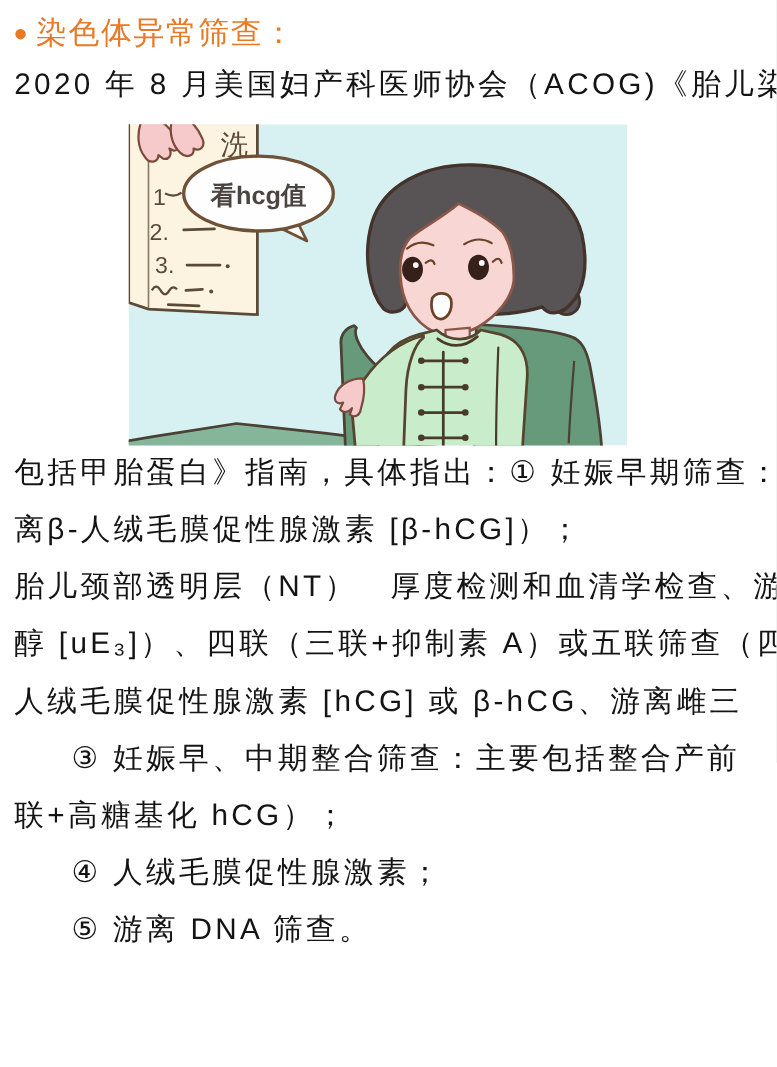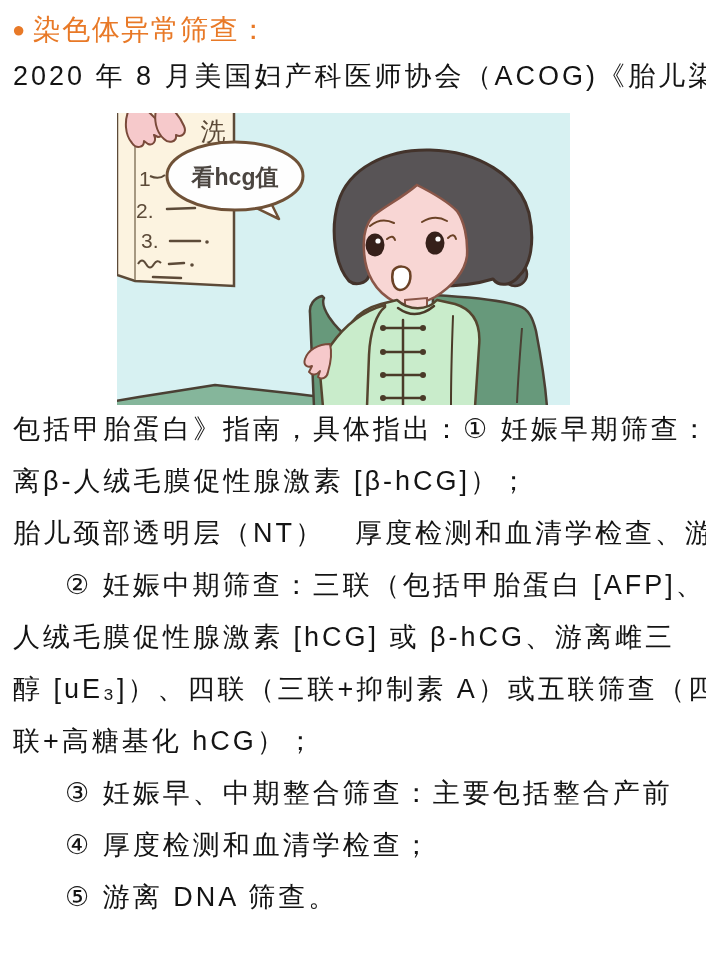--- a/index.html
+++ b/index.html
@@ -133,22 +133,21 @@
             <circle cx="306" cy="285" r="3"></circle>
         </g>
       </g>
     </svg>
   </div>
 
   <div class="body-lines">
       <div class="text-line">包括甲胎蛋白》指南，具体指出：① 妊娠早期筛查：</div>
       <div class="text-line">离β-人绒毛膜促性腺激素 [β-hCG]）；</div>
       <div class="text-line">胎儿颈部透明层（NT）　厚度检测和血清学检查、游</div>
-      <div class="text-line indent">② 妊娠中期筛查：三联（包括甲胎蛋白 [AFP]、</div>
+      <div class="text-line">醇 [uE₃]）、四联（三联+抑制素 A）或五联筛查（四</div>
       <div class="text-line">人绒毛膜促性腺激素 [hCG] 或 β-hCG、游离雌三</div>
-      <div class="text-line">醇 [uE₃]）、四联（三联+抑制素 A）或五联筛查（四</div>
+      <div class="text-line indent">③ 妊娠早、中期整合筛查：主要包括整合产前</div>
       <div class="text-line">联+高糖基化 hCG）；</div>
-      <div class="text-line indent">③ 妊娠早、中期整合筛查：主要包括整合产前</div>
-      <div class="text-line indent">④ 厚度检测和血清学检查；</div>
+      <div class="text-line indent">④ 人绒毛膜促性腺激素；</div>
       <div class="text-line indent">⑤ 游离 DNA 筛查。</div>
     </div>
 
 </div>
 
 </body></html>

